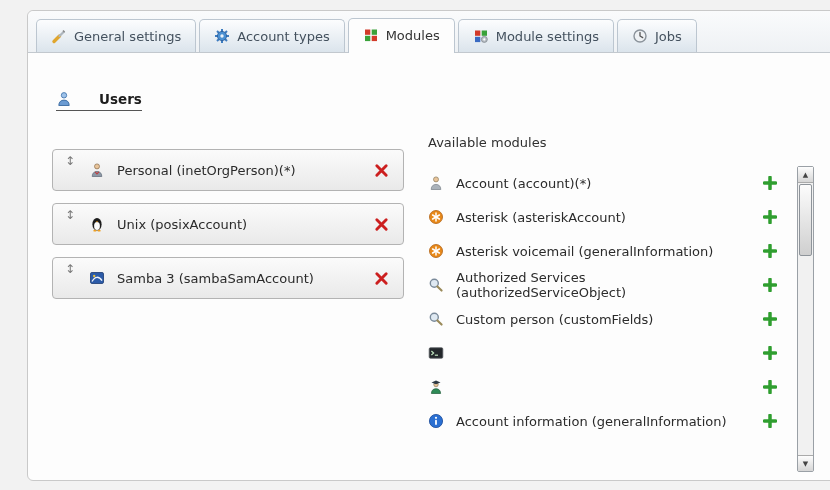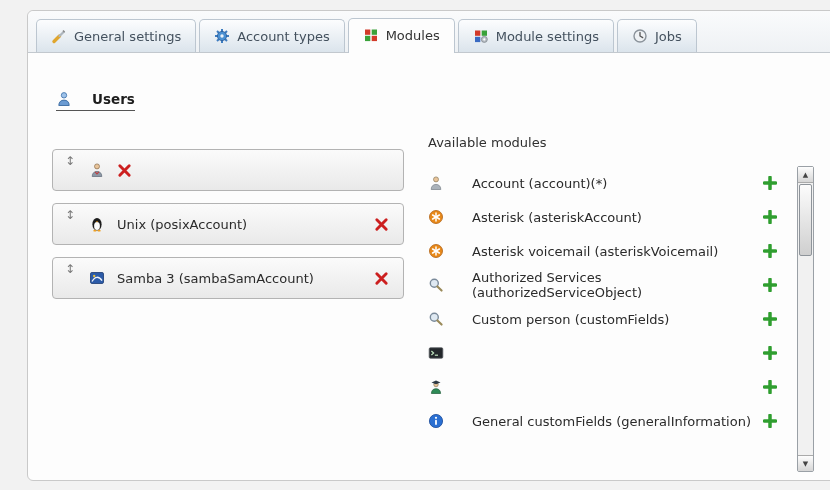--- a/index.html
+++ b/index.html
@@ -42,21 +42,21 @@
     color: #333;
     margin-bottom: -1px;
     padding-bottom: 10px;
     position: relative; z-index: 2;
   }
   .tab .ticon { display: inline-flex; width: 16px; height: 16px; }
   
   .panel { padding: 0 24px; }
   .section-heading {
     margin: 38px 0 0 4px;
-    display: inline-flex; align-items: center; gap: 8px;
+    display: inline-flex; align-items: center; gap: 15px;
     border-bottom: 1px solid #555;
     padding-bottom: 3px;
     font-weight: bold; font-size: 13.5px; color: #1d1d1d;
   }
   .cols { display: flex; margin-top: 24px; }
   .col-head { font-size: 13px; color: #303030; }
   
   .col-left { width: 352px; }
   .sel-list { margin-top: 14px; }
   .sel-box {
@@ -70,21 +70,21 @@
   }
   .drag { color: #777; font-size: 12px; margin-right: 14px; align-self: flex-start; padding-top: 4px; cursor: ns-resize; }
   .micon { display: inline-flex; width: 16px; height: 16px; margin-right: 12px; }
   .mlabel { flex: 1; color: #2b2b2b; }
   .del { display: inline-flex; width: 15px; height: 15px; cursor: pointer; margin-right: 2px; }
   
   .col-right { flex: 1; margin-left: 24px; }
   .avail-wrap { display: flex; margin-top: 16px; }
   .avail-list { flex: 1; }
   .avail-row { display: flex; align-items: center; height: 34px; padding-right: 14px; }
-  .avail-row .mlabel { flex: 0 1 auto; margin-right: 8px; margin-left: 16px; }
+  .avail-row .mlabel { flex: 0 1 auto; margin-right: 8px; }
   .add { display: inline-flex; width: 14px; height: 14px; margin-left: auto; cursor: pointer; }
   
   .scrollbar {
     width: 17px; height: 306px; margin-left: 6px;
     display: flex; flex-direction: column;
     border: 1px solid #9aa0a6; border-radius: 2px;
     background: #f1f1f1;
   }
   .sb-btn {
     height: 16px; flex: 0 0 16px;
@@ -192,20 +192,21 @@
 
           <div class="sel-box">
             <span class="drag">↕</span>
             <span class="micon">
               <svg width="16" height="16" viewBox="0 0 16 16">
                   <circle cx="8" cy="4.4" r="2.5" fill="#e8c49a" stroke="#8a6b4a" stroke-width="0.7"></circle>
                   <path d="M3.2 14.5 c0-3.4 2.1-5.1 4.8-5.1 s4.8 1.7 4.8 5.1 z" fill="#8d98a6" stroke="#5a6676" stroke-width="0.7"></path>
                   <path d="M6.2 9.8 L8 12 L9.8 9.8" fill="none" stroke="#c23a3a" stroke-width="1.1"></path>
                 </svg>
             </span>
+            <span class="mlabel">Personal (inetOrgPerson)(*)</span>
             <span class="del">
               <svg width="15" height="15" viewBox="0 0 16 16">
                   <path d="M3 3 L13 13 M13 3 L3 13" stroke="#cc1f1f" stroke-width="3.1" stroke-linecap="round"></path>
                 </svg>
             </span>
           </div>
 
           <div class="sel-box">
             <span class="drag">↕</span>
             <span class="micon">
@@ -289,21 +290,21 @@
               <span class="micon">
                 <svg width="16" height="16" viewBox="0 0 16 16">
                     <circle cx="8" cy="8" r="6.5" fill="#e8891a" stroke="#b06010" stroke-width="0.8"></circle>
                     <g stroke="#fff" stroke-width="1.5" stroke-linecap="round">
                       <line x1="8" y1="4" x2="8" y2="12"></line>
                       <line x1="4.6" y1="6" x2="11.4" y2="10"></line>
                       <line x1="11.4" y1="6" x2="4.6" y2="10"></line>
                     </g>
                   </svg>
               </span>
-              <span class="mlabel">Asterisk voicemail (asteriskVoicemail)</span>
+              <span class="mlabel">Asterisk voicemail (generalInformation)</span>
               <span class="add">
                 <svg width="14" height="14" viewBox="0 0 16 16">
                     <path d="M8 1.5 V14.5 M1.5 8 H14.5" stroke="#2f9e2f" stroke-width="4" stroke-linecap="round"></path>
                   </svg>
               </span>
             </div>
 
             <div class="avail-row">
               <span class="micon">
                 <svg width="16" height="16" viewBox="0 0 16 16">
@@ -366,21 +367,21 @@
 
 
             <div class="avail-row">
               <span class="micon">
                 <svg width="16" height="16" viewBox="0 0 16 16">
                     <circle cx="8" cy="8" r="6.6" fill="#2a6fd2" stroke="#1a4a98" stroke-width="0.8"></circle>
                     <circle cx="8" cy="4.8" r="1.1" fill="#fff"></circle>
                     <rect x="7.1" y="6.8" width="1.8" height="5.2" rx="0.9" fill="#fff"></rect>
                   </svg>
               </span>
-              <span class="mlabel">General customFields (generalInformation)</span>
+              <span class="mlabel">Account information (generalInformation)</span>
               <span class="add">
                 <svg width="14" height="14" viewBox="0 0 16 16">
                     <path d="M8 1.5 V14.5 M1.5 8 H14.5" stroke="#2f9e2f" stroke-width="4" stroke-linecap="round"></path>
                   </svg>
               </span>
             </div>
 
           </div>
 
           <div class="scrollbar">

